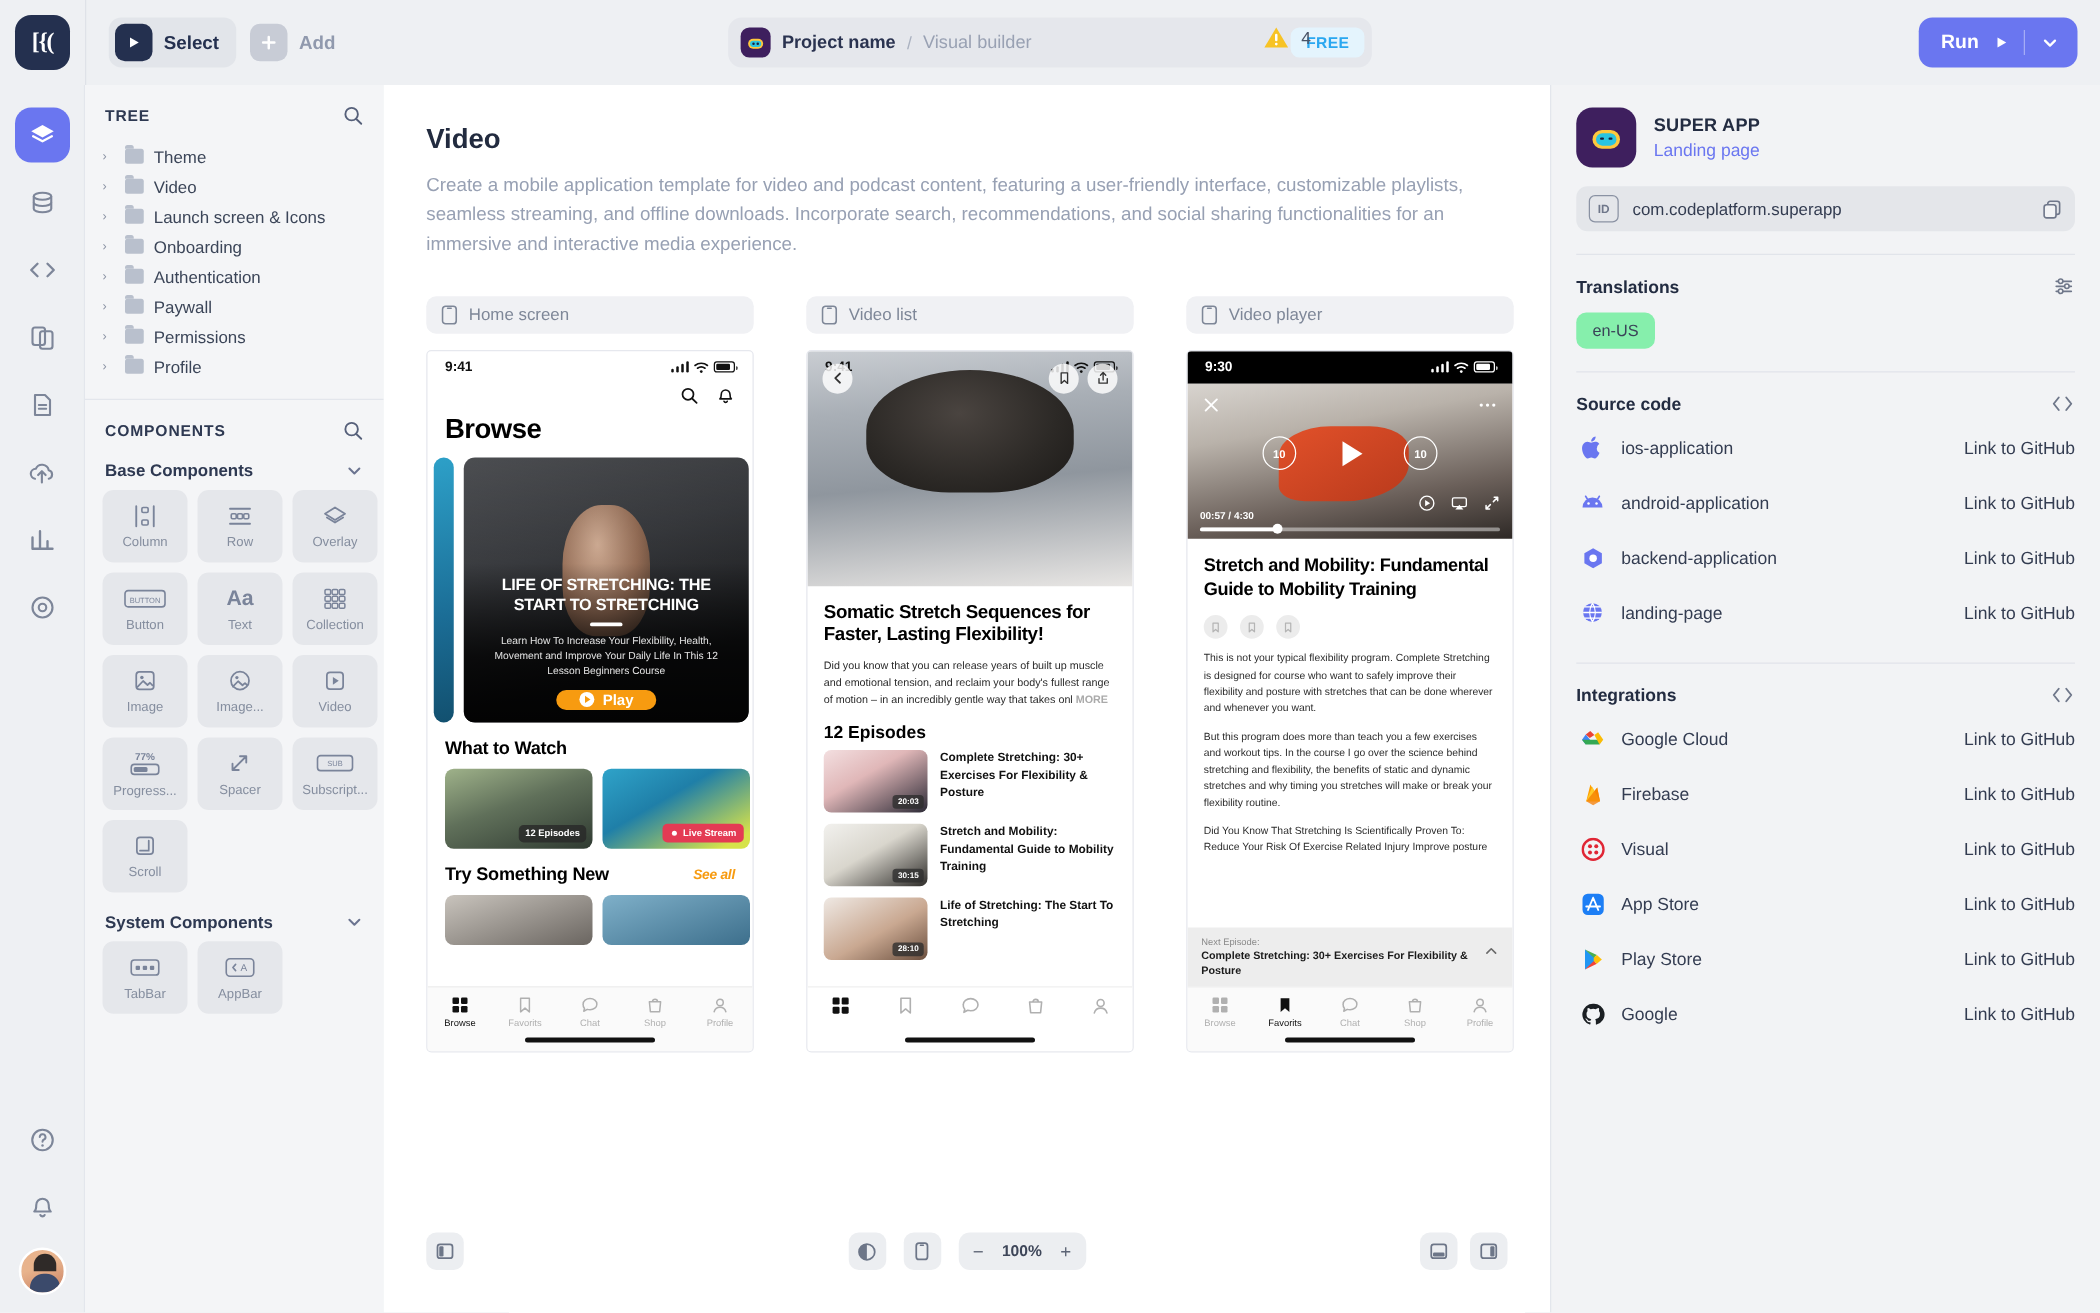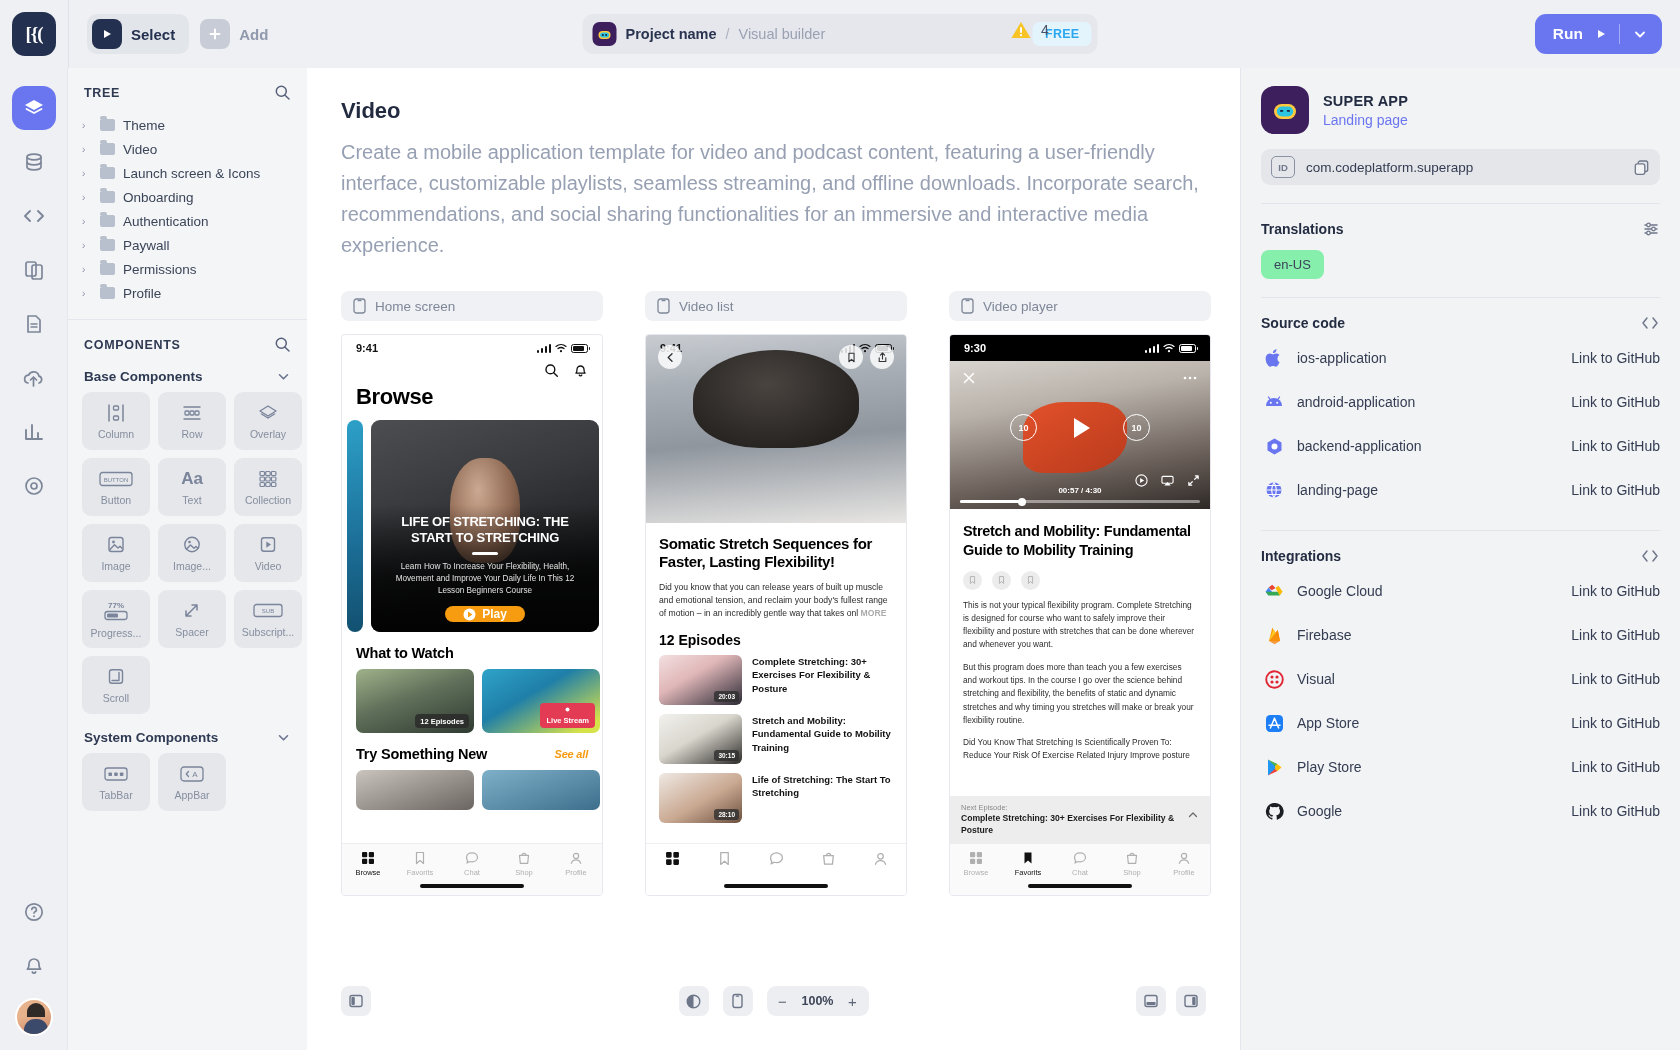--- a/index.html
+++ b/index.html
@@ -123,21 +123,21 @@
   .comp-ico { height: 22px; display:flex; align-items:center; justify-content:center; color:#7a849a; }
   .comp-label { font-size: 10.5px; color:#858e9f; max-width:64px; overflow:hidden; text-overflow:ellipsis; white-space:nowrap; }
 
   
   .canvas {
     position: absolute; left: 307px; top: 68px; width: 933px; height: 982px;
     background: #fff;
   }
   .canvas-inner { padding: 30px 34px 0 34px; }
   .page-title { font-size: 22px; font-weight: 700; color: #222b3f; }
-  .page-desc { margin-top: 13px; font-size: 20px; line-height: 1.55; color: #97a0b3; max-width: 862px; }
+  .page-desc { margin-top: 13px; font-size: 15px; line-height: 1.55; color: #97a0b3; max-width: 862px; }
 
   .screens { display: flex; gap: 42px; margin-top: 30px; }
   .screen-col { width: 262px; }
   .screen-tab {
     height: 30px; background:#f0f1f4; border-radius: 8px;
     display:flex; align-items:center; gap: 9px; padding: 0 12px;
     font-size: 13.5px; color: #7e8798; cursor:pointer;
   }
   .phone {
     margin-top: 13px; width: 262px; height: 562px; background:#fff;
@@ -178,21 +178,21 @@
   .see-all { font-size: 11px; font-weight:700; color:#f79b10;font-style:italic; }
   .thumb-row { display:flex; gap: 8px; padding-left: 14px; }
   .thumb { width: 118px; height: 64px; border-radius: 7px; position: relative; overflow:hidden; flex:none; }
   .t-run { background: linear-gradient(160deg,#9fb28a 0%, #60705a 45%, #2f3a31 100%); }
   .t-tennis { background: linear-gradient(150deg,#2fa3c9 0%, #1f7fa8 40%, #d6e24a 90%); }
   .t-third { background: linear-gradient(160deg,#c9c4bd,#6a6560); }
   .t-fourth { background: linear-gradient(160deg,#7fb0c9,#3d6f8c); }
   .badge-dark { position:absolute; right:5px; bottom:5px; background:rgba(40,40,40,.8); color:#fff;
     font-size: 7.5px; font-weight:700; padding: 2.5px 5px; border-radius: 4px; }
   .badge-live { position:absolute; right:5px; bottom:5px; background:#e43b54; color:#fff;
-    font-size: 7.5px; font-weight:800; padding: 3px 6px; border-radius: 4px; display:flex; gap:3px; align-items:center;flex-direction:column;}
+    font-size: 7.5px; font-weight:800; padding: 3px 6px; border-radius: 4px; display:flex; gap:3px; align-items:center;}
 
   .tabbar {
     position:absolute; left:0; right:0; bottom:0; height: 52px; background: #fafafa;
     border-top: 1px solid #ededed; display:flex; align-items:flex-start; padding-top:7px;
   }
   .tabbar.plain { background: #fff; border-top: 1px solid #f0f0f0; }
   .tb-item { flex:1; display:flex; flex-direction:column; align-items:center; gap:3px; color:#b0b0b0; cursor:pointer;}
   .tb-item.on { color:#111; }
   .tb-item span { font-size: 7.5px; }
   .home-ind { position:absolute; left:50%; transform:translateX(-50%); bottom: 7px;
@@ -219,22 +219,22 @@
     font-size:6.5px; font-weight:700; padding:2px 4px; border-radius:3px;}
   .ep-title { font-size: 9.5px; font-weight:700; color:#111; line-height:1.45; }
 
   
   .pl-statusbar { height: 26px; background:#000; display:flex; align-items:center; justify-content:space-between;
      padding: 0 14px; font-size: 11px; font-weight:700; color:#fff; }
   .pl-statusbar .bars i { background:#fff; }
   .pl-statusbar .bat { border-color:#fff; }
   .pl-statusbar .bat::after { background:#fff; }
   .pl-statusbar .bat::before { background:#fff; }
-  .player { height: 148px; position:relative; overflow:hidden;
-    background: linear-gradient(170deg,#d8d4cf 0%, #b9b2aa 30%, #6b605a 70%, #2e2926 100%); text-align: center; }
+  .player { height: 124px; position:relative; overflow:hidden;
+    background: linear-gradient(170deg,#d8d4cf 0%, #b9b2aa 30%, #6b605a 70%, #2e2926 100%); }
   .pl-leg { position:absolute; left: 28%; top: 28%; width: 40%; height: 48%;
     background: linear-gradient(150deg,#e2512a,#b93a1c); border-radius: 40% 30% 50% 20%; }
   .pl-top { position:absolute; left:0; right:0; top:0; display:flex; justify-content:space-between;
     padding: 10px 12px; color:#fff; }
   .pl-ctrls { position:absolute; left:0;right:0; top: 45%; transform: translateY(-50%);
     display:flex; align-items:center; justify-content:center; gap: 28px; color:#fff; }
   .skip { width: 27px; height:27px; border:1.6px solid #fff; border-radius:50%;
      display:flex;align-items:center;justify-content:center; font-size: 9px; font-weight:700;}
   .pl-bottom { position:absolute; left:0;right:0; bottom: 6px; padding: 0 10px; }
   .pl-time { color:#fff; font-size: 8px; font-weight:600; }

